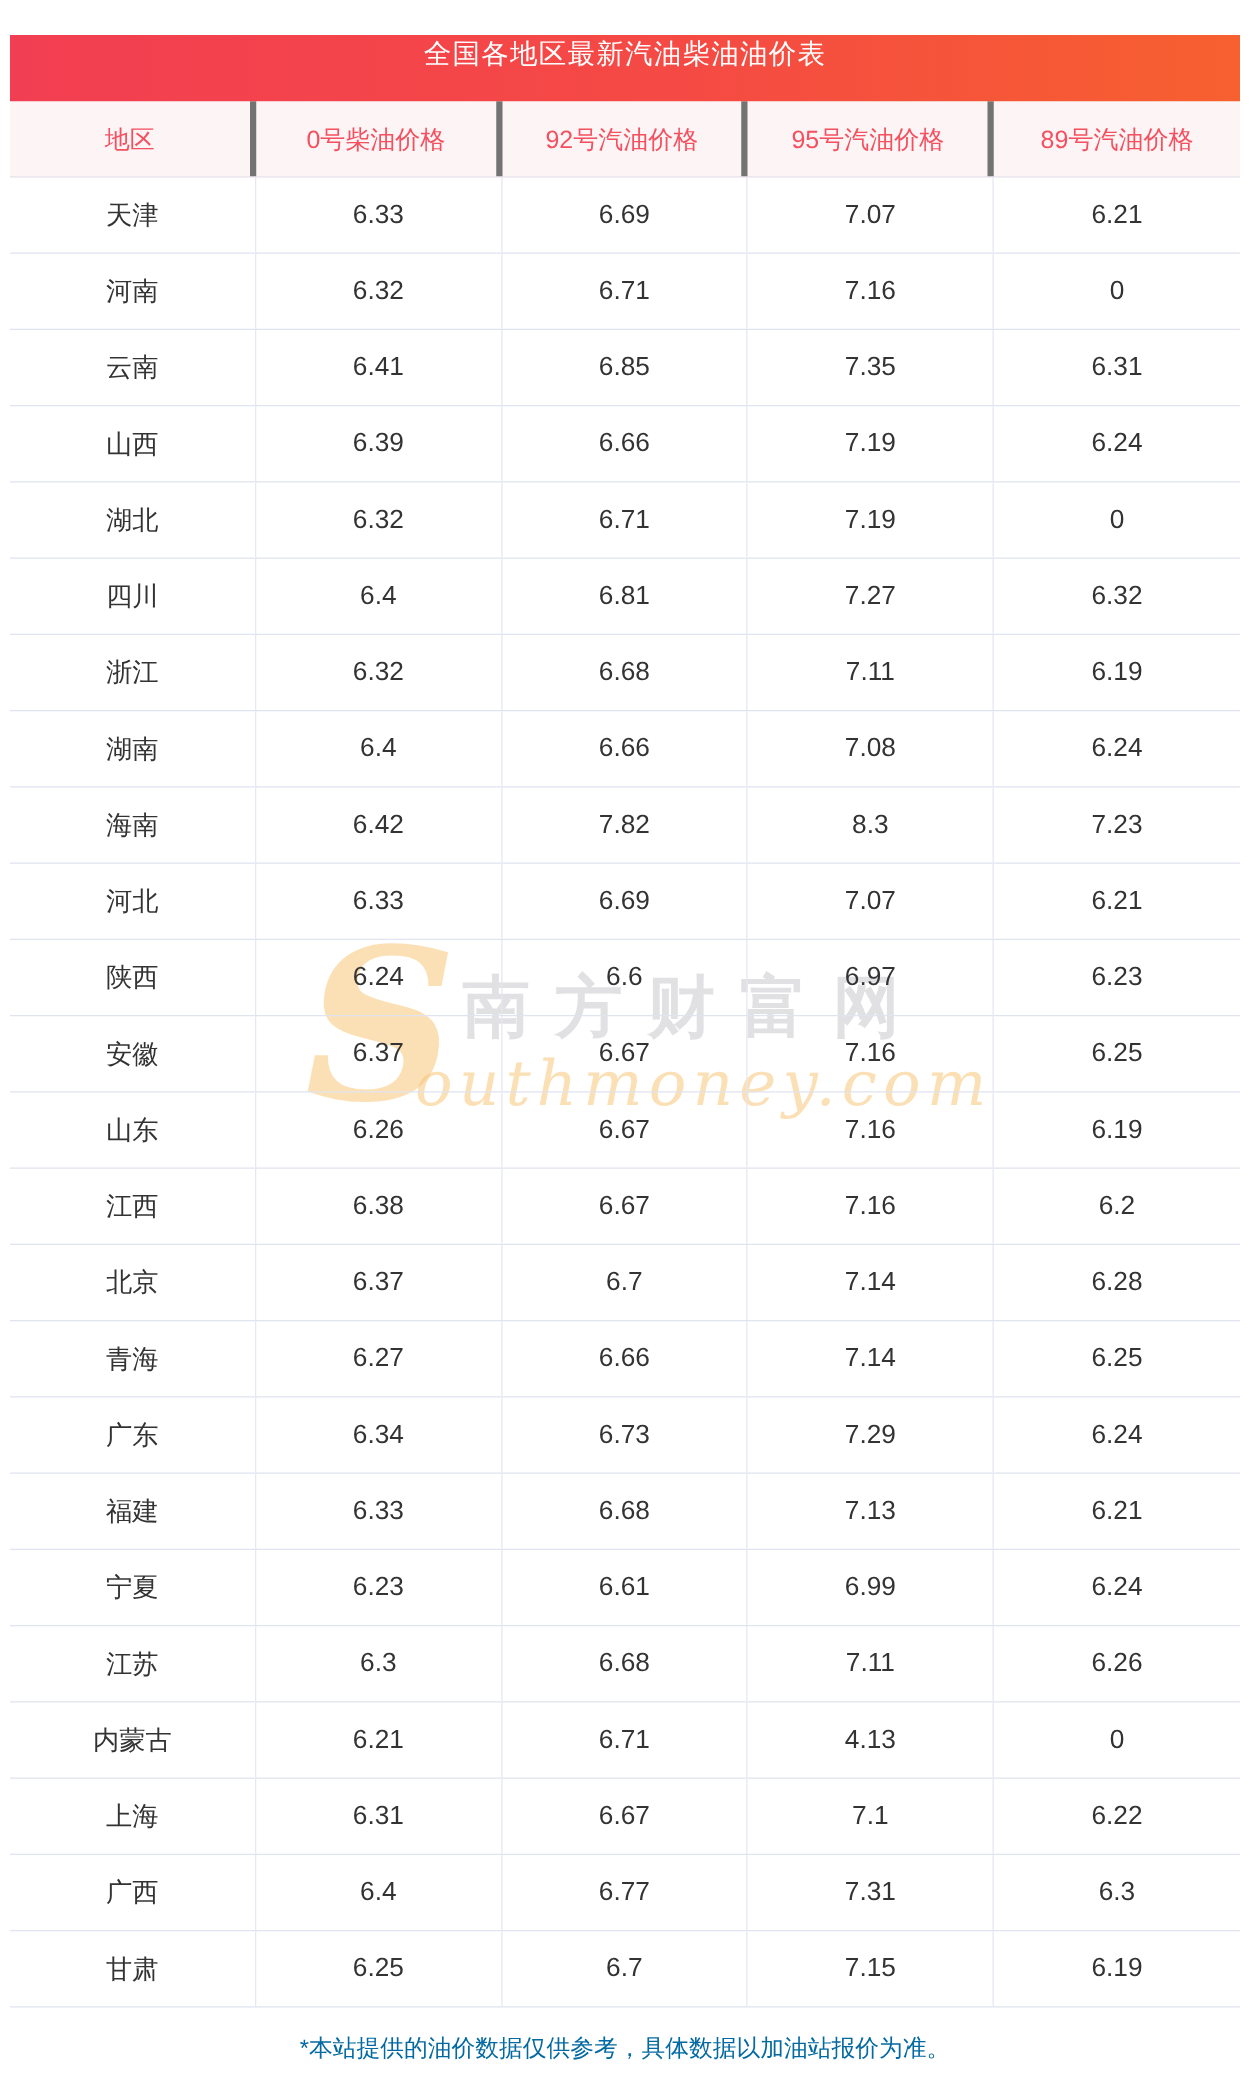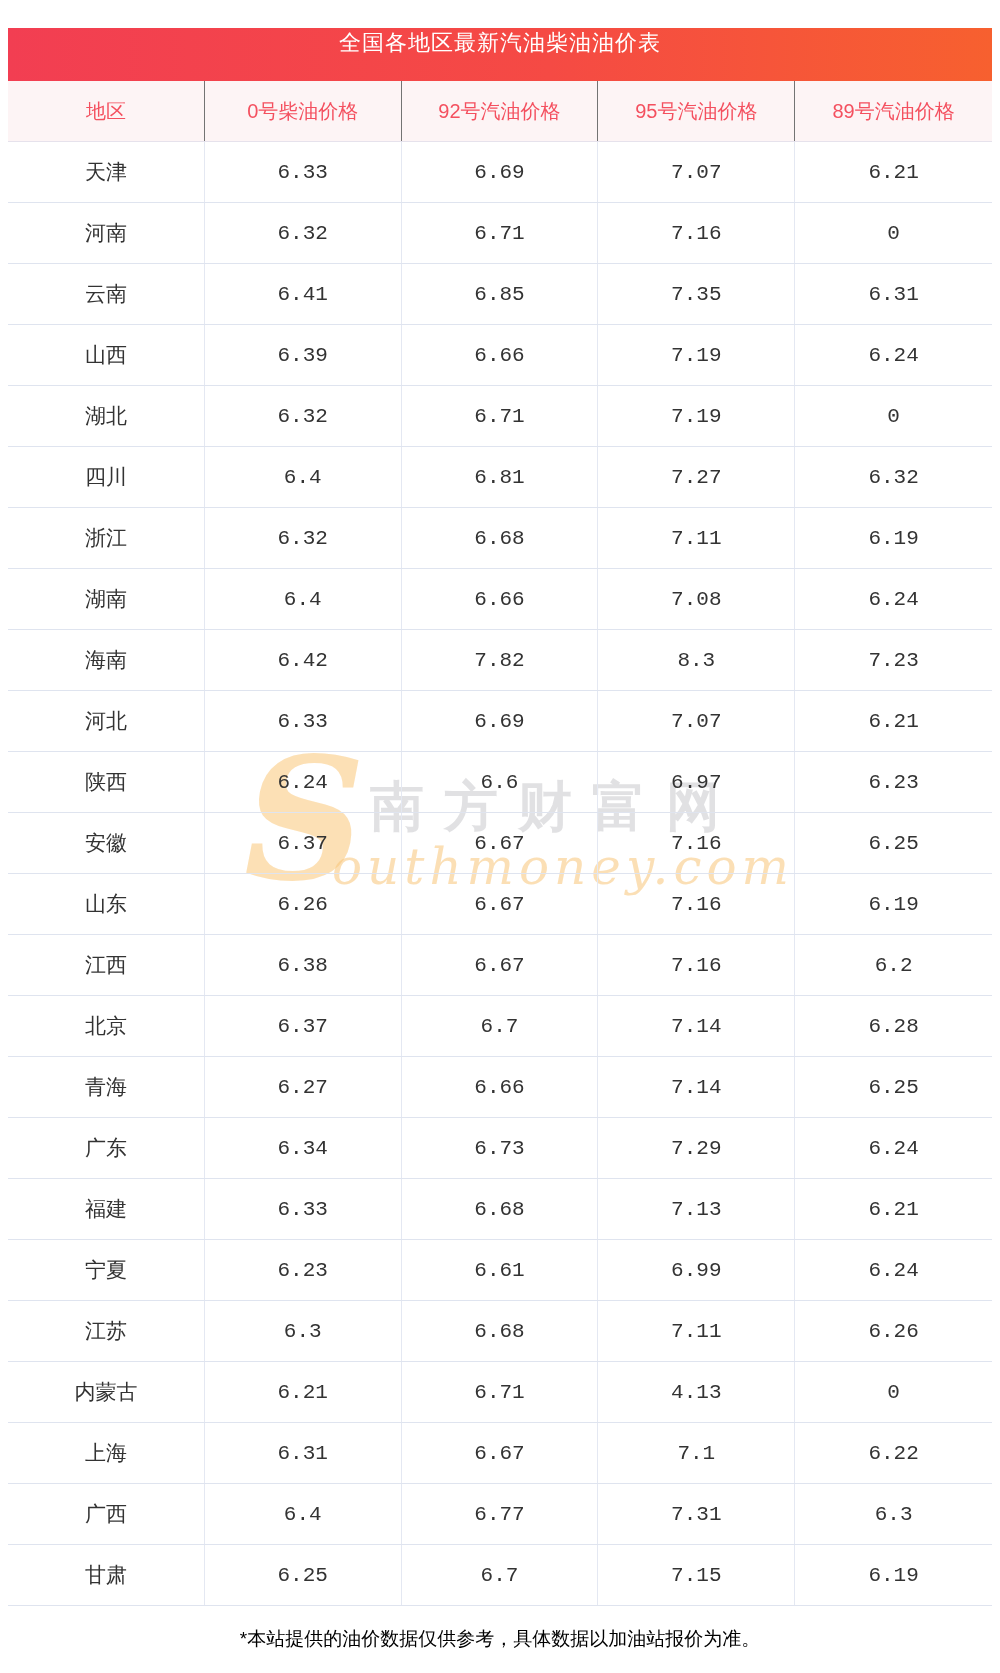--- a/index.html
+++ b/index.html
@@ -14,28 +14,27 @@
   .banner-title { color:#ffffff; font-size:22px; letter-spacing:1px; }
 
   .table-wrap { position:absolute; left:8px; right:8px; top:81px; z-index:1; }
   .thead {
     display:grid; grid-template-columns:repeat(5,1fr);
     height:61px; background:#fdf4f5; box-sizing:border-box;
     border-bottom:1px solid #e6e2ec;
   }
   .th {
     display:flex; align-items:center; justify-content:center;
-    color:#f4505f; font-size:20px; border-right:1px solid #737373; box-sizing:border-box;
+    color:#f4505f; font-size:20px; border-right:5px solid #737373; box-sizing:border-box;
   }
   .th:last-child { border-right:none; }
   .tr {
     display:grid; grid-template-columns:repeat(5,1fr);
     height:61px; box-sizing:border-box; border-bottom:1px solid #dfe4ef;
     background:transparent;
-    font-family:Liberation Mono, monospace;
   }
   .td {
     display:flex; align-items:center; justify-content:center;
     color:#333333; font-size:21px; border-right:1px solid #e4e8f2; box-sizing:border-box;
   }
   .td:last-child { border-right:none; }
 
   .watermark { position:absolute; left:0; top:0; width:1000px; height:1673px; z-index:0; pointer-events:none; }
   .wm-s {
     position:absolute; left:244px; top:736px;
@@ -48,21 +47,21 @@
     font-size:54px; line-height:1; letter-spacing:20px; color:rgba(70,70,80,0.16);
   }
   .wm-en {
     position:absolute; left:332px; top:840px;
     font-family:"DejaVu Serif",serif; font-style:italic;
     font-size:50px; line-height:1.1; letter-spacing:5px; color:rgba(248,196,120,0.55);
   }
 
   .footer {
     position:absolute; left:0; right:0; top:1626px; z-index:1;
-    text-align:center; color:#000000; font-size:19px;
+    text-align:center; color:#0369a1; font-size:19px;
   }
 </style>
 </head>
 <body>
 
 <div class="page">
 
   <div class="watermark">
     <span class="wm-s">S</span>
     <span class="wm-cn">南方财富网</span>

